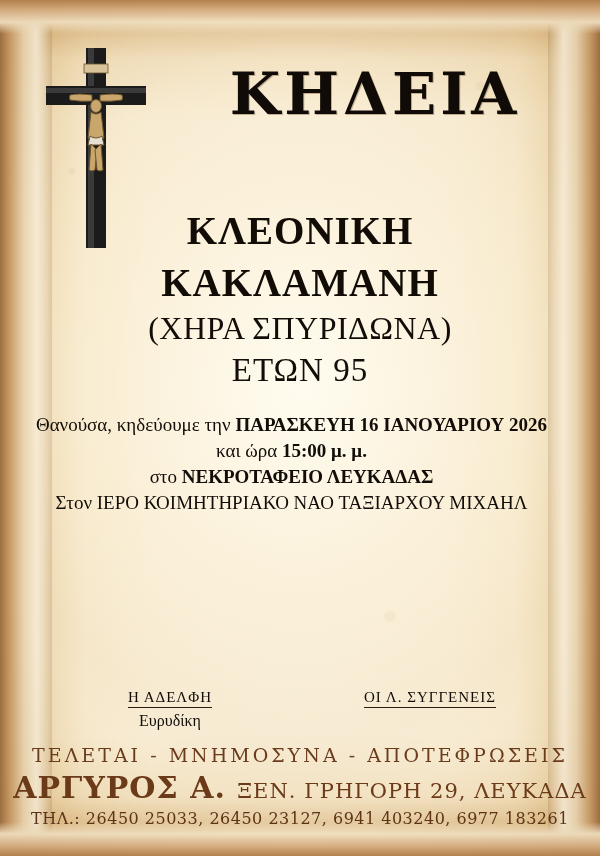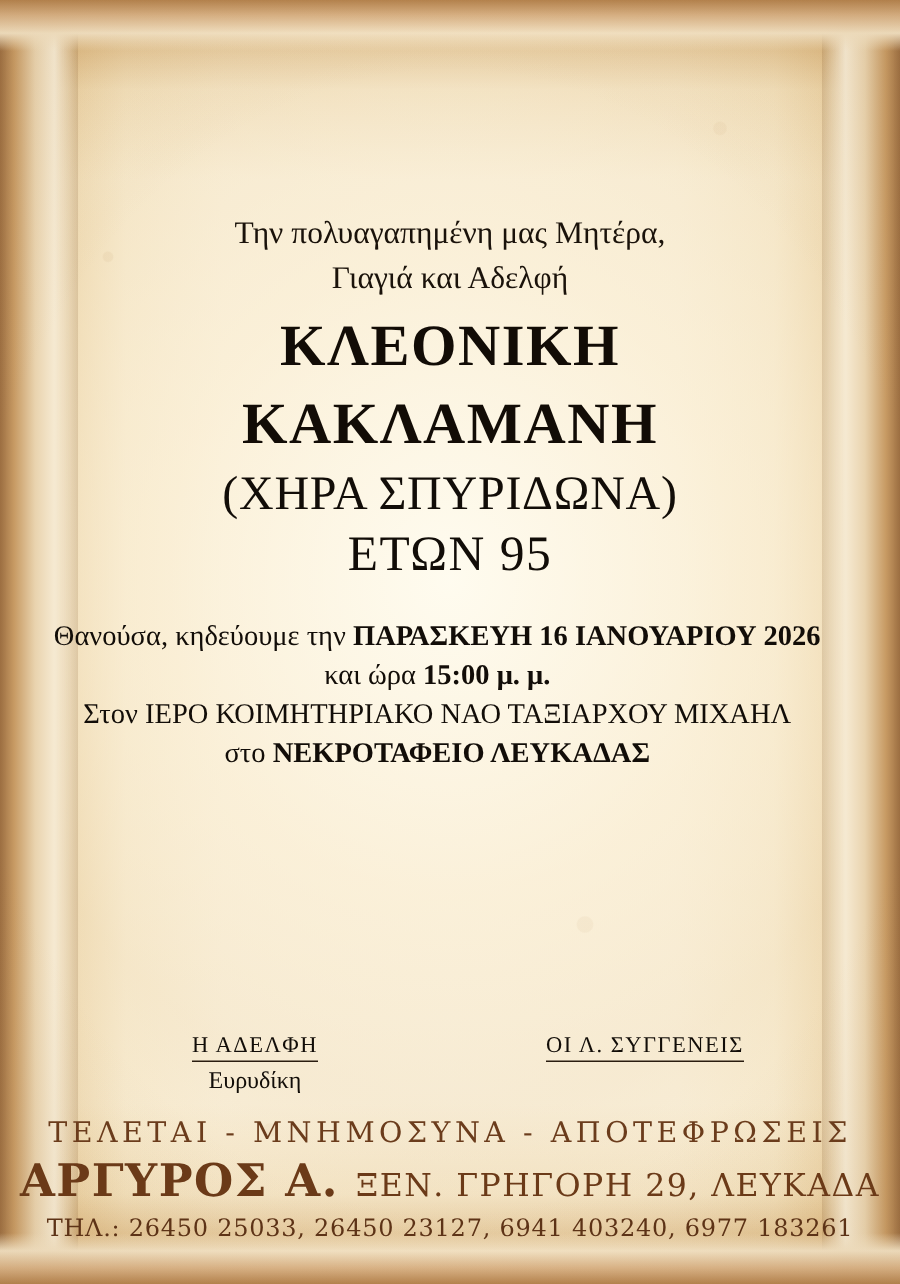--- a/index.html
+++ b/index.html
@@ -230,45 +230,66 @@
 
 <div class="poster">
   <div class="curl left"></div>
   <div class="curl right"></div>
   <div class="curl-top"></div>
   <div class="curl-bottom"></div>
   <div class="grain"></div>
 
   <div class="content">
 
-
-    <div class="intro">
-      <div>Την πολυαγαπημένη μας Μητέρα,</div>
-      <div>Γιαγιά και Αδελφή</div>
-    </div>
+    <div class="header">
+
+      <svg class="cross" viewBox="0 0 120 200">
+
+        <rect x="50" y="0" width="20" height="200" fill="#1b1b1b"></rect>
+        <rect x="52" y="0" width="6" height="200" fill="#3a3a3a"></rect>
+
+        <rect x="10" y="38" width="100" height="19" fill="#1b1b1b"></rect>
+        <rect x="10" y="40" width="100" height="5" fill="#3a3a3a"></rect>
+
+        <g fill="#c9a66b" stroke="#6d5430" stroke-width="1">
+          <ellipse cx="60" cy="58" rx="5.5" ry="6.5"></ellipse>
+          <path d="M55 64 q5 4 10 0 l3 26 q-8 5 -16 0 z"></path>
+          <path d="M56 47 q-14 -2 -22 0 q-1 3 0 5 q12 2 22 1 z"></path>
+          <path d="M64 47 q14 -2 22 0 q1 3 0 5 q-12 2 -22 1 z"></path>
+          <path d="M54 88 q6 4 12 0 l2 9 -16 0 z" fill="#e5e0d2"></path>
+          <path d="M55 96 l-2 26 q3 2 6 0 l2 -20 z"></path>
+          <path d="M65 96 l2 26 q-3 2 -6 0 l-2 -20 z"></path>
+        </g>
+
+        <rect x="48" y="16" width="24" height="9" fill="#d8c49a" stroke="#6d5430" stroke-width="0.8"></rect>
+      </svg>
+
+      <div class="title">ΚΗΔΕΙΑ</div>
+    </div>
+
 
     <div class="deceased">
       <div>ΚΛΕΟΝΙΚΗ</div>
       <div>ΚΑΚΛΑΜΑΝΗ</div>
     </div>
 
     <div class="spouse">(ΧΗΡΑ ΣΠΥΡΙΔΩΝΑ)</div>
     <div class="age">ΕΤΩΝ 95</div>
 
     <div class="service">
       <div>
         <span>Θανούσα, κηδεύουμε την </span><span class="b">ΠΑΡΑΣΚΕΥΗ 16 ΙΑΝΟΥΑΡΙΟΥ 2026</span>
       </div>
       <div>
         <span>και ώρα </span><span class="b">15:00 μ. μ.</span>
       </div>
-      <div>Στον ΙΕΡΟ ΚΟΙΜΗΤΗΡΙΑΚΟ ΝΑΟ ΤΑΞΙΑΡΧΟΥ ΜΙΧΑΗΛ</div>
       <div>
         <span>στο </span><span class="b">ΝΕΚΡΟΤΑΦΕΙΟ ΛΕΥΚΑΔΑΣ</span>
       </div>
+      <div>Στον ΙΕΡΟ ΚΟΙΜΗΤΗΡΙΑΚΟ ΝΑΟ ΤΑΞΙΑΡΧΟΥ ΜΙΧΑΗΛ</div>
     </div>
 
     <div class="rel rel-4">
       <div class="role">ΟΙ Λ. ΣΥΓΓΕΝΕΙΣ</div>
       <div class="name"></div>
     </div>
     <div class="rel rel-3">
       <div class="role">Η ΑΔΕΛΦΗ</div>
       <div class="name">Ευρυδίκη</div>
     </div>

